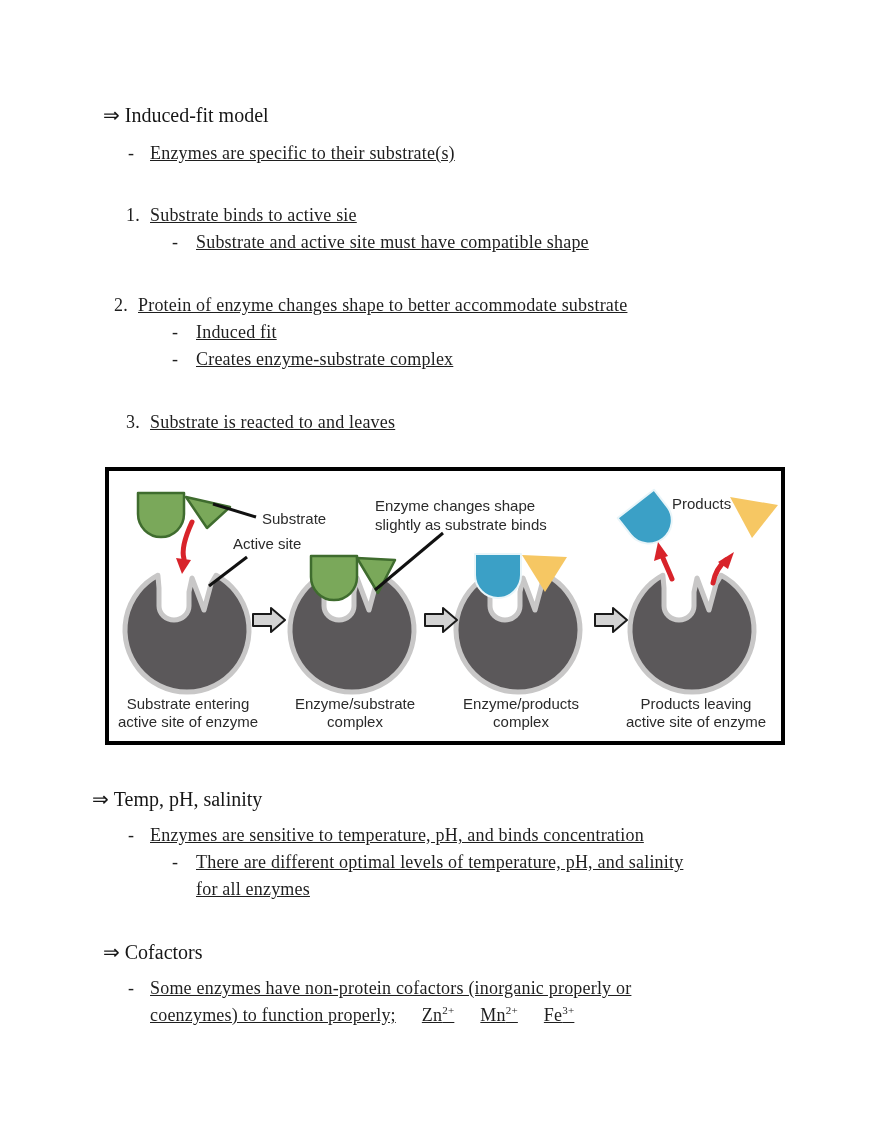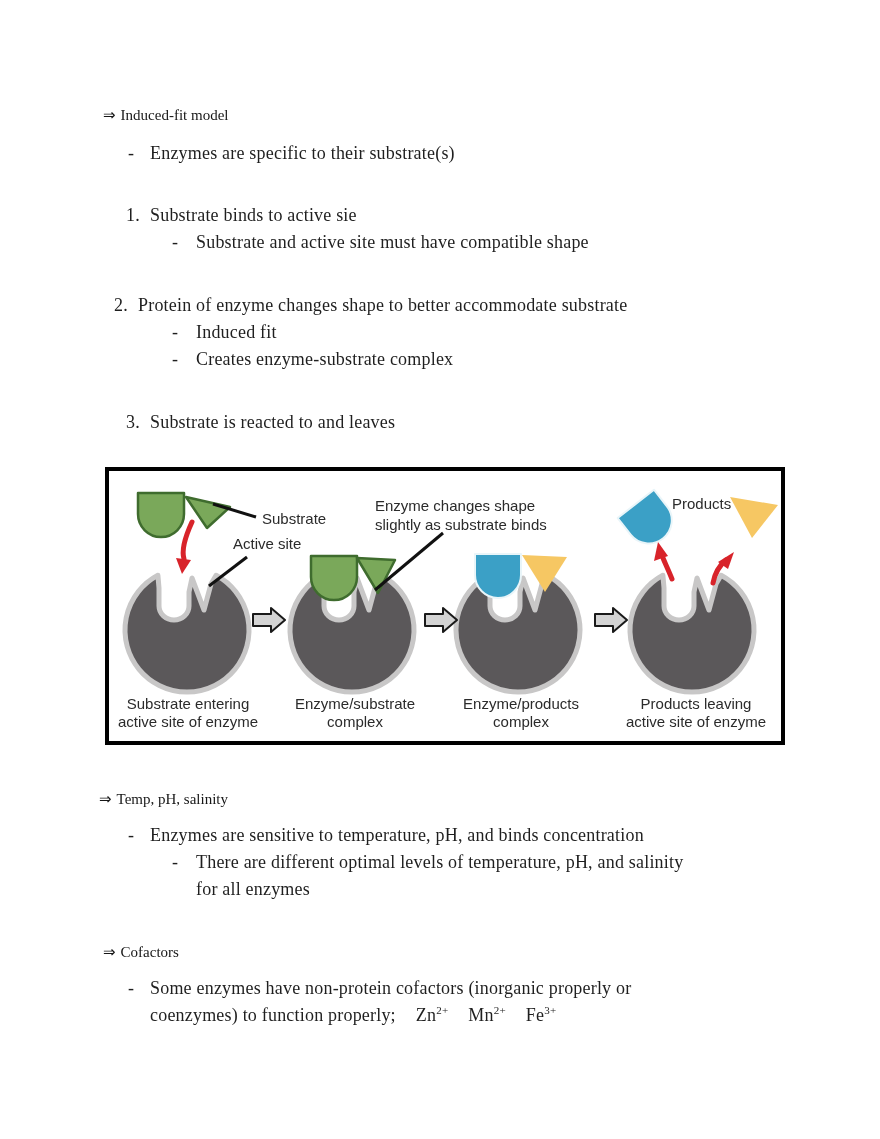--- a/index.html
+++ b/index.html
@@ -1,36 +1,36 @@
 <!DOCTYPE html>
 <html><head>
 <meta charset="utf-8">
 <style>
   html,body{margin:0;padding:0;background:#fff;}
   .page{position:relative;width:880px;height:1139px;background:#ffffff;overflow:hidden;
         font-family:"Liberation Serif",serif;color:#1f1f1f;}
-  .row{position:absolute;white-space:nowrap;font-size:18px;letter-spacing:0.2px;line-height:24px;}
-  .h{position:absolute;white-space:nowrap;font-size:15px;line-height:28px;color:#161616;}
+  .row{position:absolute;white-space:nowrap;font-size:18px;letter-spacing:0.2px;line-height:24px;text-decoration:underline;}
+  .h{position:absolute;white-space:nowrap;font-size:20px;line-height:28px;color:#161616;}
   .h .arr{margin-right:5px;}
   .marker{display:inline-block;width:22px;}
   .num{display:inline-block;width:24px;}
   .figure{position:absolute;left:105px;top:467px;width:672px;height:270px;
           border:4px solid #000;background:#fff;}
   .enzyme{fill:#5b585a;stroke:#c8c7c7;stroke-width:5;stroke-linejoin:round;}
   .green{fill:#7aa85a;stroke:#3f6c2e;stroke-width:2.5;stroke-linejoin:round;}
   .blue{fill:#3ba0c6;stroke:#e9f5f9;stroke-width:2;stroke-linejoin:round;}
   .yellow{fill:#f6c763;stroke:none;}
   .blockarrow{fill:#d4d4d4;stroke:#1a1a1a;stroke-width:2;stroke-linejoin:round;}
   .callout{stroke:#111;stroke-width:3;}
   .redpath{fill:none;stroke:#d8232a;stroke-width:5;stroke-linecap:round;}
   .redhead{fill:#d8232a;}
   .dlabel{font-family:"Liberation Sans",sans-serif;font-size:15px;fill:#2b2b2b;}
   .dcap{font-family:"Liberation Sans",sans-serif;font-size:15px;fill:#2b2b2b;text-anchor:middle;}
   sup{font-size:11px;line-height:0;}
-  .ion{margin-left:20px;}
+  .ion{margin-left:26px;}
 </style>
 </head>
 <body>
 
 <div class="page">
 
   <div class="h" style="left:103px;top:101px">
     <span class="arr">⇒</span><span>Induced-fit model</span>
   </div>
 
@@ -108,21 +108,21 @@
       <text class="dcap" x="79" y="256">active site of enzyme</text>
       <text class="dcap" x="246" y="238">Enzyme/substrate</text>
       <text class="dcap" x="246" y="256">complex</text>
       <text class="dcap" x="412" y="238">Enzyme/products</text>
       <text class="dcap" x="412" y="256">complex</text>
       <text class="dcap" x="587" y="238">Products leaving</text>
       <text class="dcap" x="587" y="256">active site of enzyme</text>
     </svg>
   </div>
 
-  <div class="h" style="left:99px;top:785px">
+  <div class="h" style="left:92px;top:785px">
     <span class="arr">⇒</span><span>Temp, pH, salinity</span>
   </div>
   <div class="row" style="left:128px;top:823px">
     <span class="marker">-</span><span>Enzymes are sensitive to temperature, pH, and binds concentration</span>
   </div>
   <div class="row" style="left:172px;top:850px">
     <span class="num">-</span><span>There are different optimal levels of temperature, pH, and salinity</span>
   </div>
   <div class="row" style="left:196px;top:877px">
     <span>for all enzymes</span>

